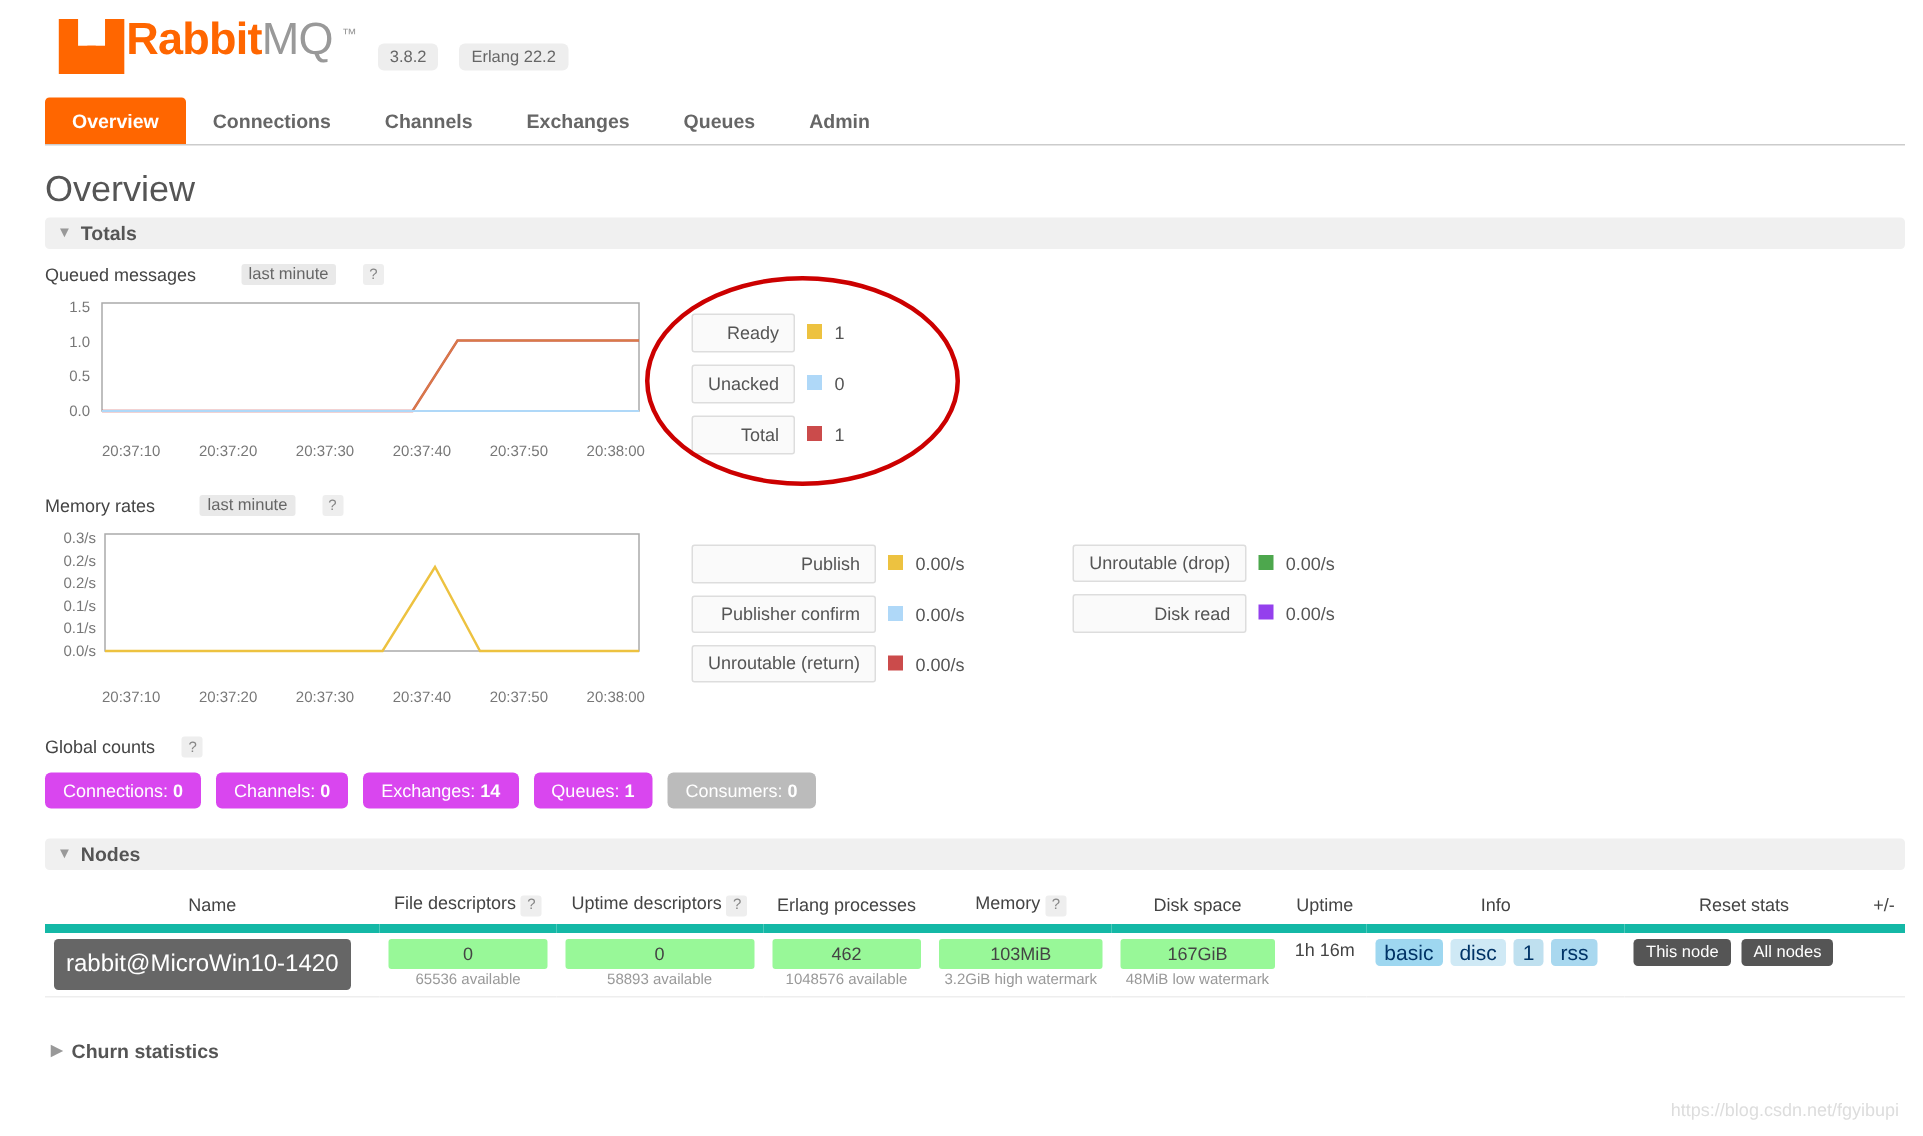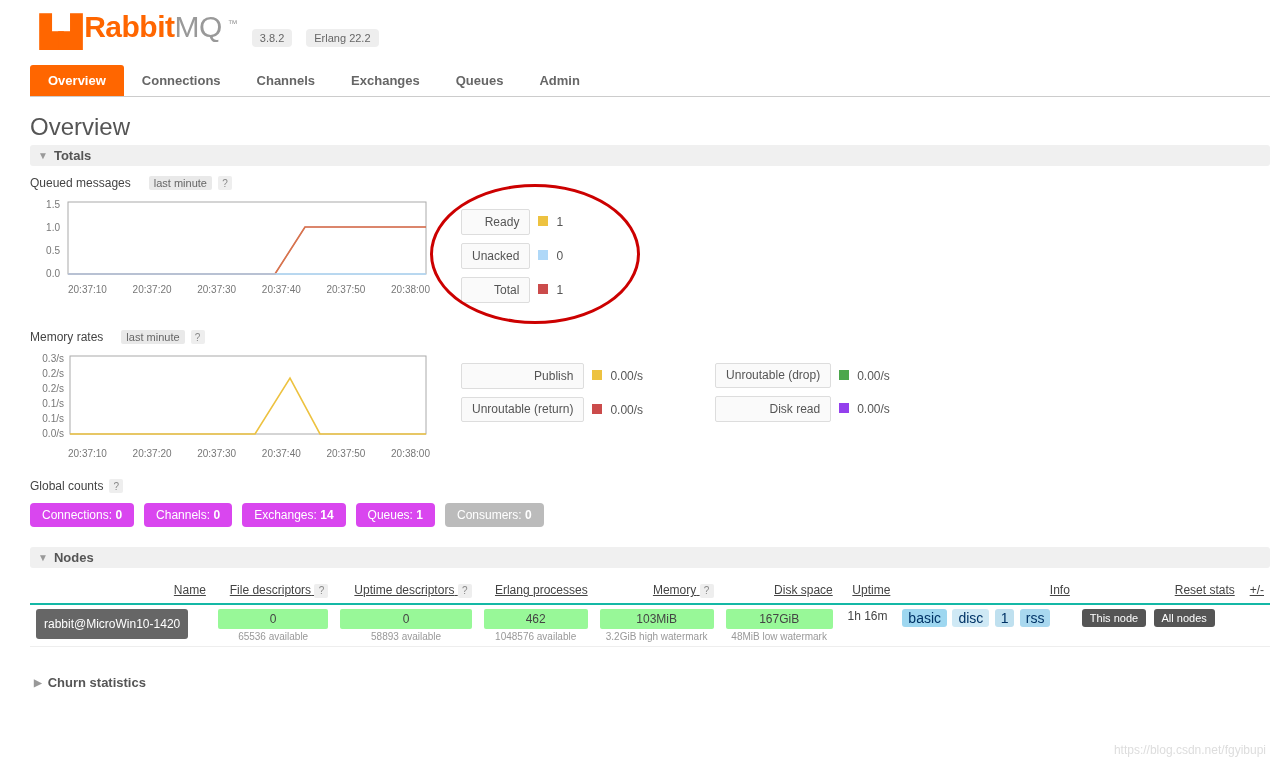--- a/index.html
+++ b/index.html
@@ -35,54 +35,54 @@
     font-size: 13px;
     border-radius: 3px;
     display: flex;
     align-items: center;
     gap: 6px;
     cursor: pointer;
     margin-bottom: 10px;
   }
   .disclosure-bar .tri { color: #999; font-size: 10px; }
 
-  .sub-heading { display: flex; align-items: flex-start; gap: 6px; font-size: 12px; color: #444; margin: 10px 0 6px 0; }
+  .sub-heading { display: flex; align-items: flex-start; gap: 18px; font-size: 12px; color: #444; margin: 10px 0 6px 0; }
   .pill-grey { background: #e9e9e9; color: #666; padding: 1px 5px; border-radius: 2px; font-size: 11px; margin-left: 12px; }
   .help-q { background: #eee; color: #888; width: 14px; height: 14px; display: inline-flex; align-items: center; justify-content: center; border-radius: 2px; font-size: 10px; cursor: pointer; }
 
   .chart-row { display: flex; gap: 30px; align-items: flex-start; margin-bottom: 20px; position: relative; }
 
   .chart-plot {
     width: 400px;
   }
   .chart-svg { display: block; }
-  .chart-x-ticks { display: flex; justify-content: space-between; font-size: 10px; color: #777; margin-left: 38px; margin-top: 2px; text-align: right; }
+  .chart-x-ticks { display: flex; justify-content: space-between; font-size: 10px; color: #777; margin-left: 38px; margin-top: 14px; text-align: right; }
 
   .annotation-oval {
     position: absolute;
     border: 3px solid #c00;
     border-radius: 50%;
     pointer-events: none;
   }
 
   .legend-table { border-collapse: separate; border-spacing: 0 6px; margin-top: 6px; }
   .legend-table td { vertical-align: middle; }
   .legend-box { border: 1px solid #ddd; background: #fafafa; padding: 5px 10px; text-align: right; min-width: 64px; border-radius: 2px; font-size: 12px; color: #555; }
   .swatch { width: 10px; height: 10px; display: inline-block; margin: 0 6px; }
   .legend-val { color: #555; font-size: 12px; }
 
   .counts-row { display: flex; gap: 10px; margin: 10px 0 20px 0; }
   .count-pill { background: #d946ef; color: #fff; padding: 5px 12px; border-radius: 4px; font-size: 12px; }
   .count-pill.light { background: #bbb; }
 
   .nodes-table { width: 100%; border-collapse: collapse; font-size: 12px; }
-  .nodes-table th { text-align: right; font-weight: 400; color: #444; padding: 5px 6px; border-bottom: 2px solid #14b8a6; text-decoration: underline; }
+  .nodes-table th { text-align: center; font-weight: 400; color: #444; padding: 5px 6px; border-bottom: 6px solid #14b8a6; }
   .nodes-table td { padding: 4px 6px; border-bottom: 1px solid #eee; vertical-align: top; }
   .nodes-table .head-row th { background: #fff; }
-  .cell-dark { background: #666; color: #fff; padding: 8px 8px; border-radius: 3px; display: inline-block; font-size: 12px; }
+  .cell-dark { background: #666; color: #fff; padding: 8px 8px; border-radius: 3px; display: inline-block; font-size: 16px; }
   .cell-green { background: #98f898; text-align: center; padding: 3px 0; border-radius: 2px; }
   .cell-sub { color: #999; font-size: 10px; text-align: center; display: block; margin-top: 2px; }
   .info-badge { display: inline-block; padding: 1px 6px; border-radius: 3px; font-size: 14px; margin-right: 2px; }
   .b-basic { background: #9ed7f0; color: #036; }
   .b-disc { background: #cfe9f5; color: #036; }
   .b-one  { background: #bfe0ef; color: #036; }
   .b-rss  { background: #a9d8ef; color: #036; }
   .btn-dark { background: #555; color: #fff; border: none; padding: 3px 8px; border-radius: 3px; font-size: 11px; cursor: pointer; margin-right: 4px; }
 
   .collapsed-section { display: flex; align-items: center; gap: 6px; font-weight: 700; color: #555; padding: 8px 4px; cursor: pointer; font-size: 13px; }
@@ -214,20 +214,27 @@
       </div>
     </div>
 
     <table class="legend-table">
       <tbody>
           <tr>
             <td>
               <div class="legend-box">Publish</div>
             </td>
           <td><span class="swatch" style="background:#edc240"></span></td>
+          <td class="legend-val">0.00/s</td>
+          </tr>
+      <tr>
+            <td>
+              <div class="legend-box" style="line-height:1.1">Publisher confirm</div>
+            </td>
+          <td><span class="swatch" style="background:#afd8f8"></span></td>
           <td class="legend-val">0.00/s</td>
           </tr>
       <tr>
             <td>
               <div class="legend-box" style="line-height:1.1">Unroutable (return)</div>
             </td>
           <td><span class="swatch" style="background:#cb4b4b"></span></td>
           <td class="legend-val">0.00/s</td>
           </tr>
     </tbody>
@@ -320,14 +327,14 @@
       <td></td>
     </tr>
   </tbody>
     </table>
 
   <div class="collapsed-section" style="margin-top:20px">
     <span class="tri">▶</span>
     <span>Churn statistics</span>
   </div>
 
-  <div class="watermark" style="bottom:0">https://blog.csdn.net/fgyibupi</div>
+  <div class="watermark" style="bottom:10px">https://blog.csdn.net/fgyibupi</div>
 </div>
 
 </body></html>

